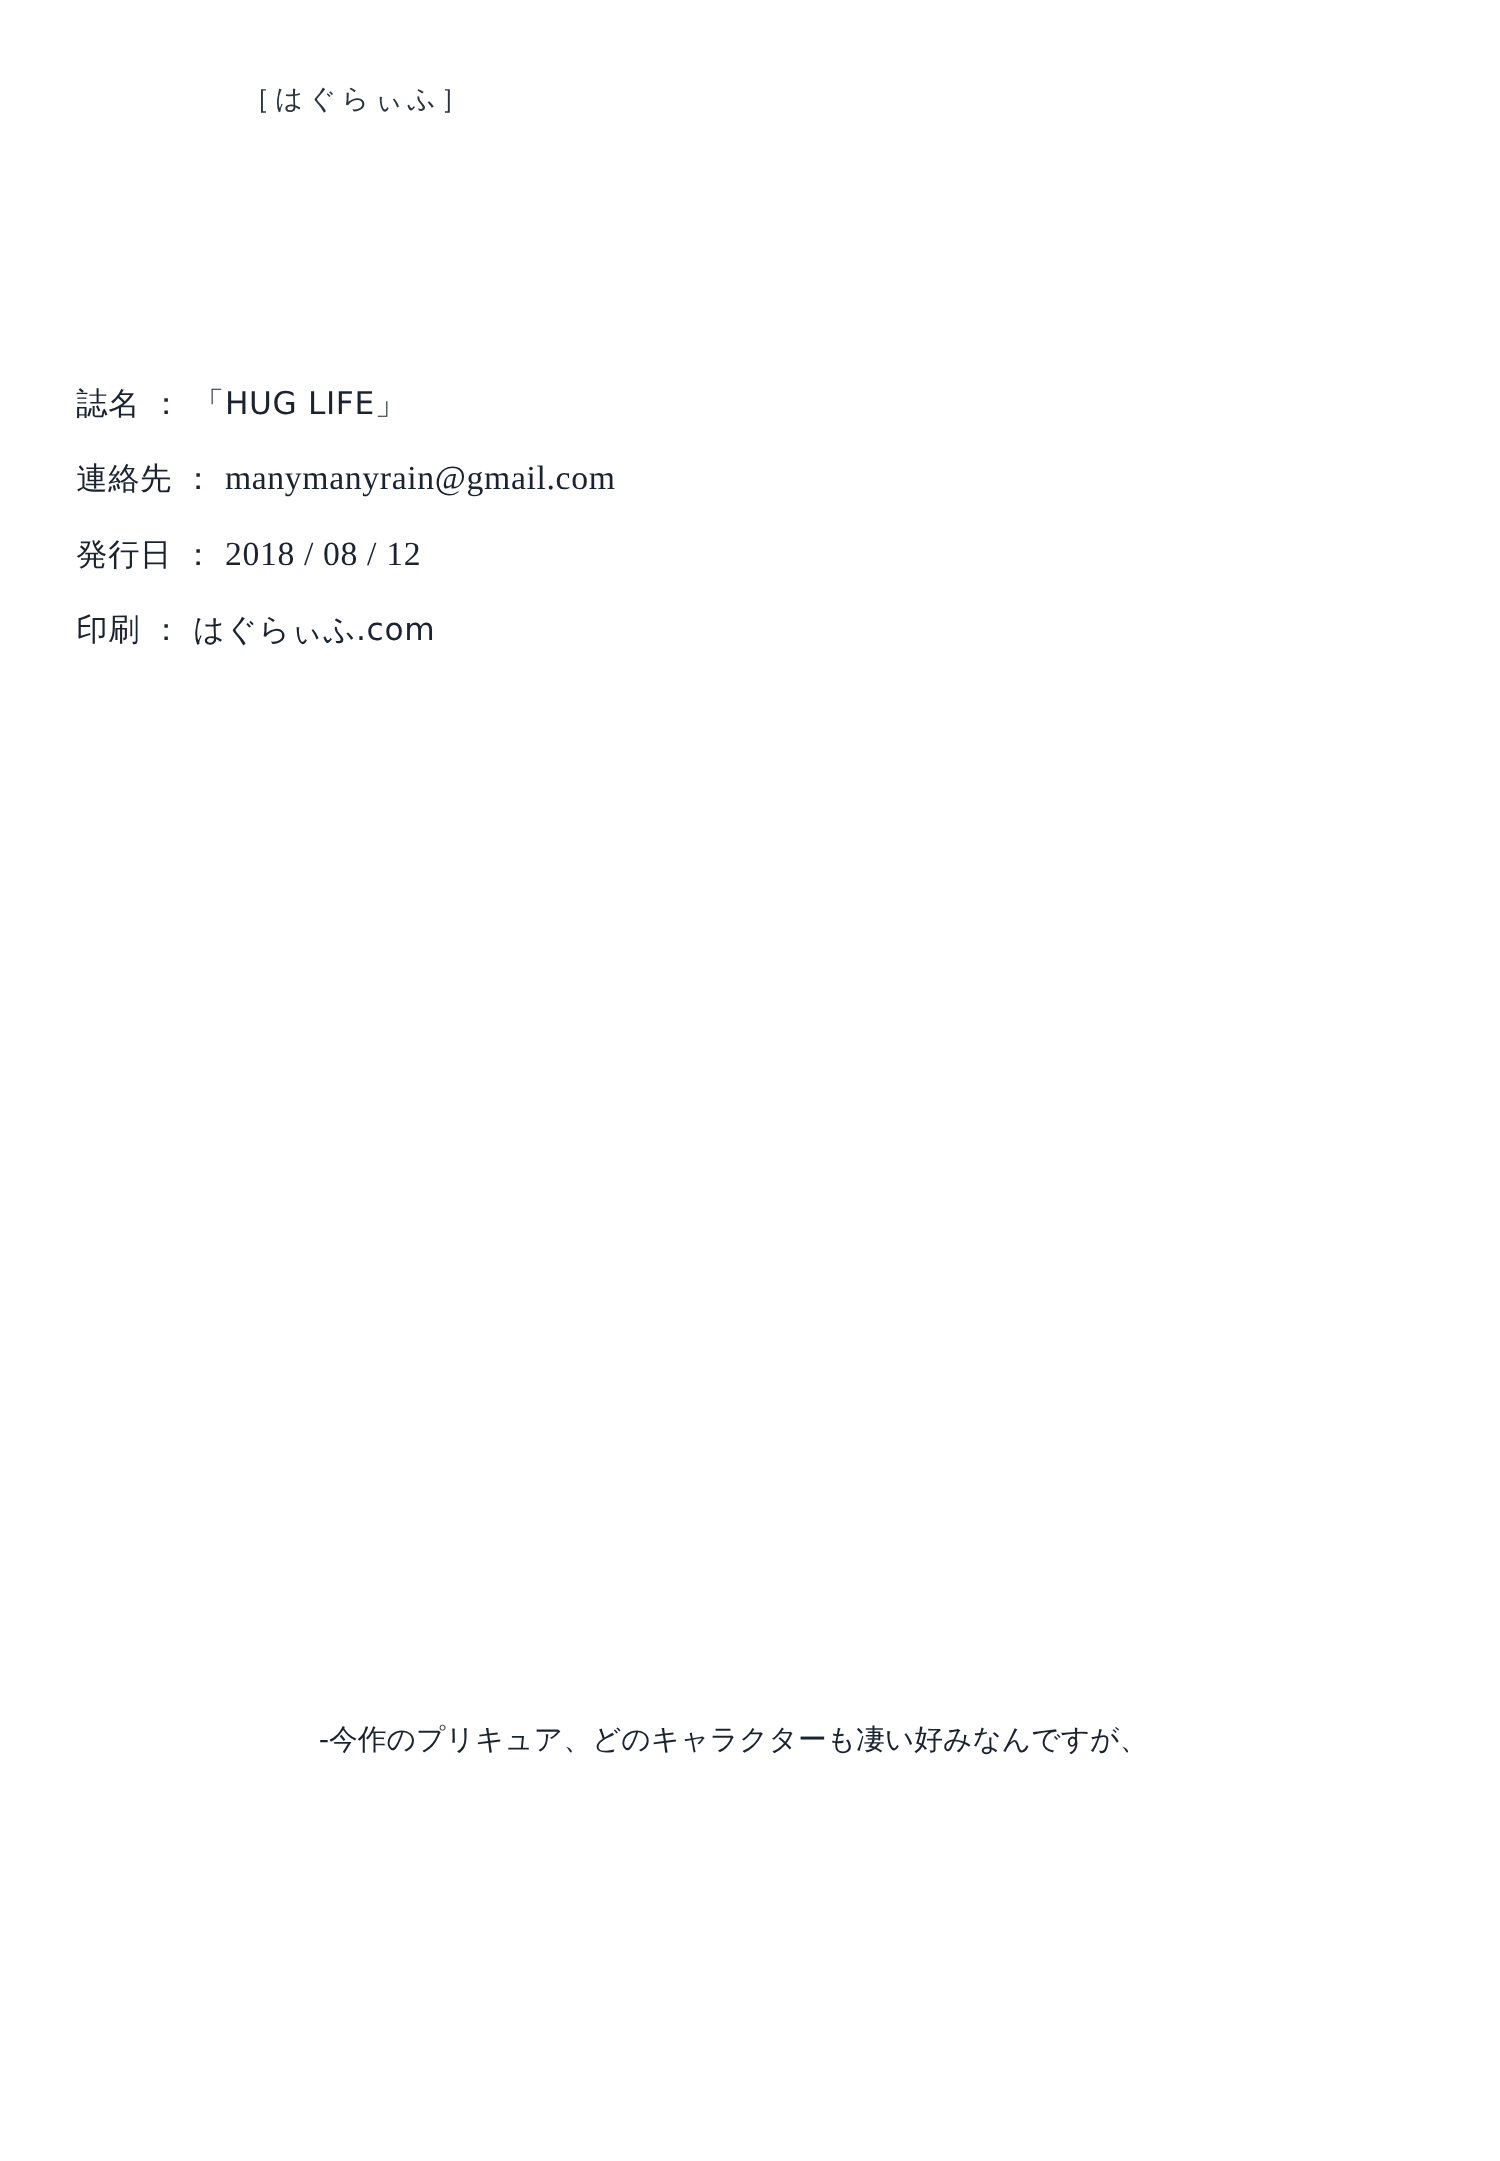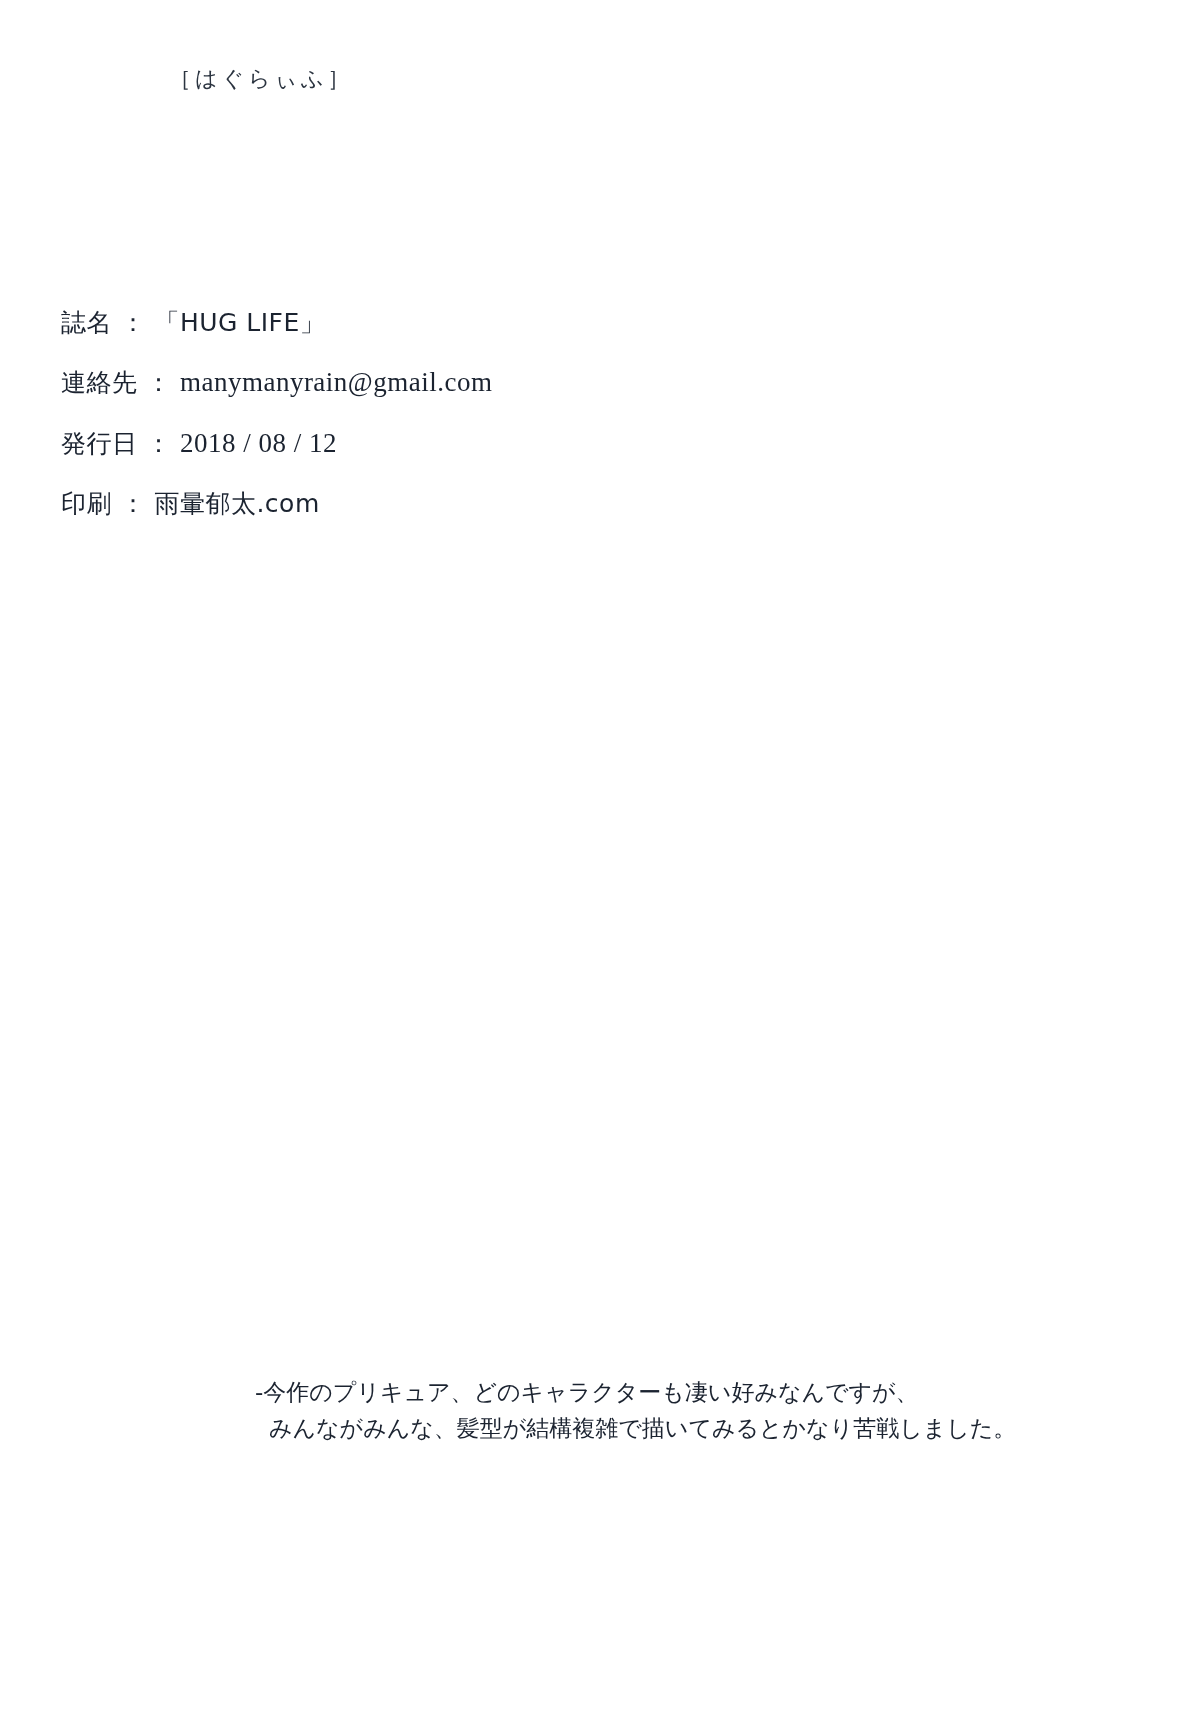--- a/index.html
+++ b/index.html
@@ -35,21 +35,21 @@
     font-size: 86px;
     letter-spacing: 6px;
     color: #dfe3e8;
     text-shadow: 0 1px 0 #f4f6f8, 1px 2px 2px #e9ecf0;
     line-height: 1.15;
     white-space: nowrap;
     user-select: none;
   }
   .logo-reading {
     margin-top: 6px;
-    margin-left: 91px;
+    margin-left: 116px;
     font-family: "DejaVu Sans", sans-serif;
     font-size: 22px;
     letter-spacing: 4px;
     color: #2b3440;
     white-space: nowrap;
   }
 
   
   .colophon {
     position: absolute;
@@ -121,31 +121,30 @@
       <span class="value">manymanyrain@gmail.com</span>
     </div>
 
     <div class="colophon-row">
       <span class="label">発行日 ：</span>
       <span class="value">2018 / 08 / 12</span>
     </div>
 
     <div class="colophon-row">
       <span class="label">印刷 ：</span>
-      <span class="value-jp">雨暈郁太.com</span>
+      <span class="value-jp">はぐらぃふ.com</span>
     </div>
 
 
   </div>
 
   <div class="afterword">
 
     <div class="afterword-para">
       <div class="afterword-line">-今作のプリキュア、どのキャラクターも凄い好みなんですが、</div>
-      <div class="afterword-line indent">みんながみんな、髪型が結構複雑で描いてみるとかなり苦戦しました。</div>
     </div>
 
     <div class="afterword-para">
     </div>
 
   </div>
 
 </div>
 
 </body></html>

